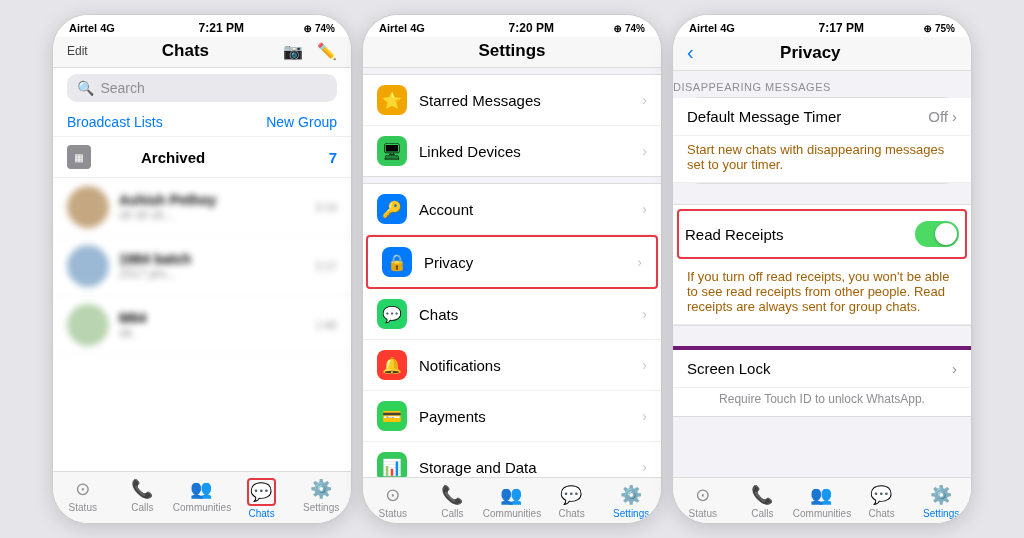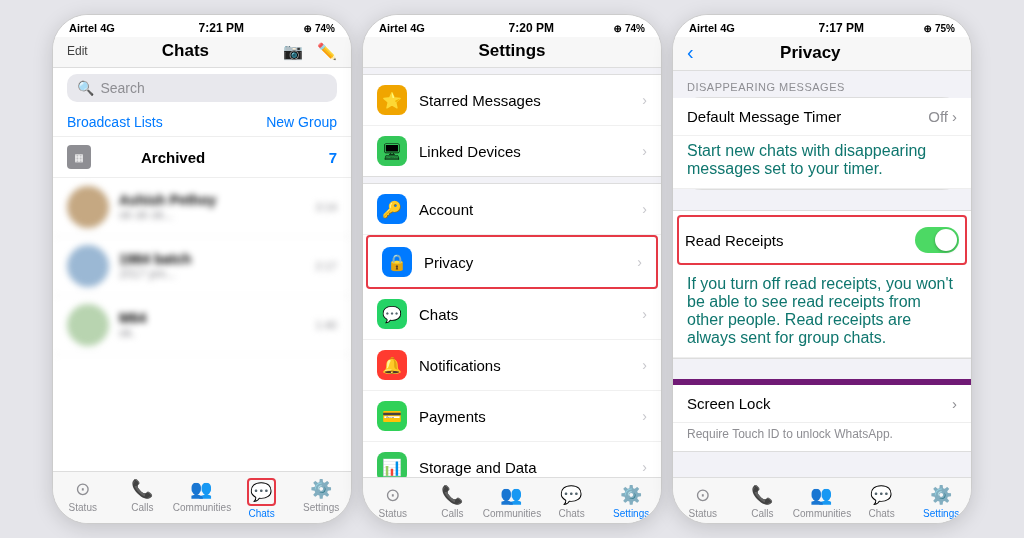--- a/index.html
+++ b/index.html
@@ -195,41 +195,41 @@
       border-radius: 4px;
       margin: 2px;
     }
     
     .privacy-content {
       flex: 1;
       overflow: hidden;
       background: #f2f2f7;
     }
     .section-header {
-      padding: 10px 14px 4px;
+      padding: 10px 0 4px;
       font-size: 11px;
       color: #8e8e93;
       text-transform: uppercase;
       letter-spacing: 0.5px;
     }
     .privacy-item {
       background: #fff;
       padding: 10px 14px;
       display: flex;
       align-items: center;
       justify-content: space-between;
       border-bottom: 1px solid #f0f0f0;
     }
     .privacy-item-label { font-size: 15px; }
     .privacy-item-value { font-size: 15px; color: #8e8e93; display: flex; align-items: center; gap: 4px; }
     .privacy-item-desc {
       background: #fff;
       padding: 6px 14px 10px;
-      font-size: 16px;
-      color: #0f766e;
+      font-size: 13px;
+      color: #a16207;
       border-bottom: 1px solid #eee;
     }
     .read-receipts-row {
       border: 2px solid #e63946;
       border-radius: 4px;
       margin: 4px;
       background: #fff;
       padding: 10px 6px;
       display: flex;
       align-items: center;
@@ -489,21 +489,21 @@
           <span class="privacy-item-label">Read Receipts</span>
           <div class="toggle">
             <div class="toggle-knob"></div>
           </div>
         </div>
         <div class="privacy-item-desc">If you turn off read receipts, you won't be able to see read receipts from other people. Read receipts are always sent for group chats.</div>
       </div>
 
       <div class="privacy-section-divider"></div>
 
-      <div style="background:#fff; border-top:6px solid #701a75; border-bottom:1px solid #ddd;">
+      <div style="background:#fff; border-top:4px solid #701a75; border-bottom:1px solid #ddd;text-align:center;">
         <div class="screen-lock-item">
           <span class="privacy-item-label">Screen Lock</span>
           <span class="privacy-item-value">›</span>
         </div>
         <div class="screen-lock-desc">Require Touch ID to unlock WhatsApp.</div>
       </div>
     </div>
 
     <div class="tab-bar">
       <div class="tab-item">

